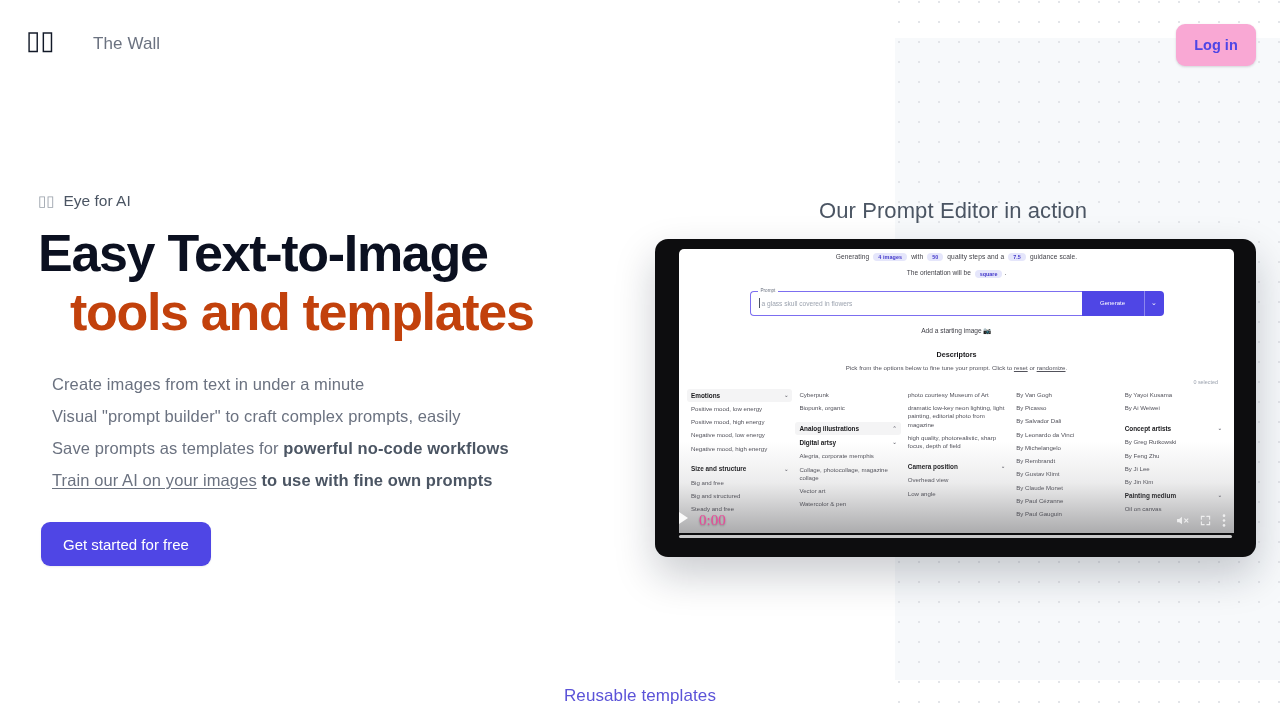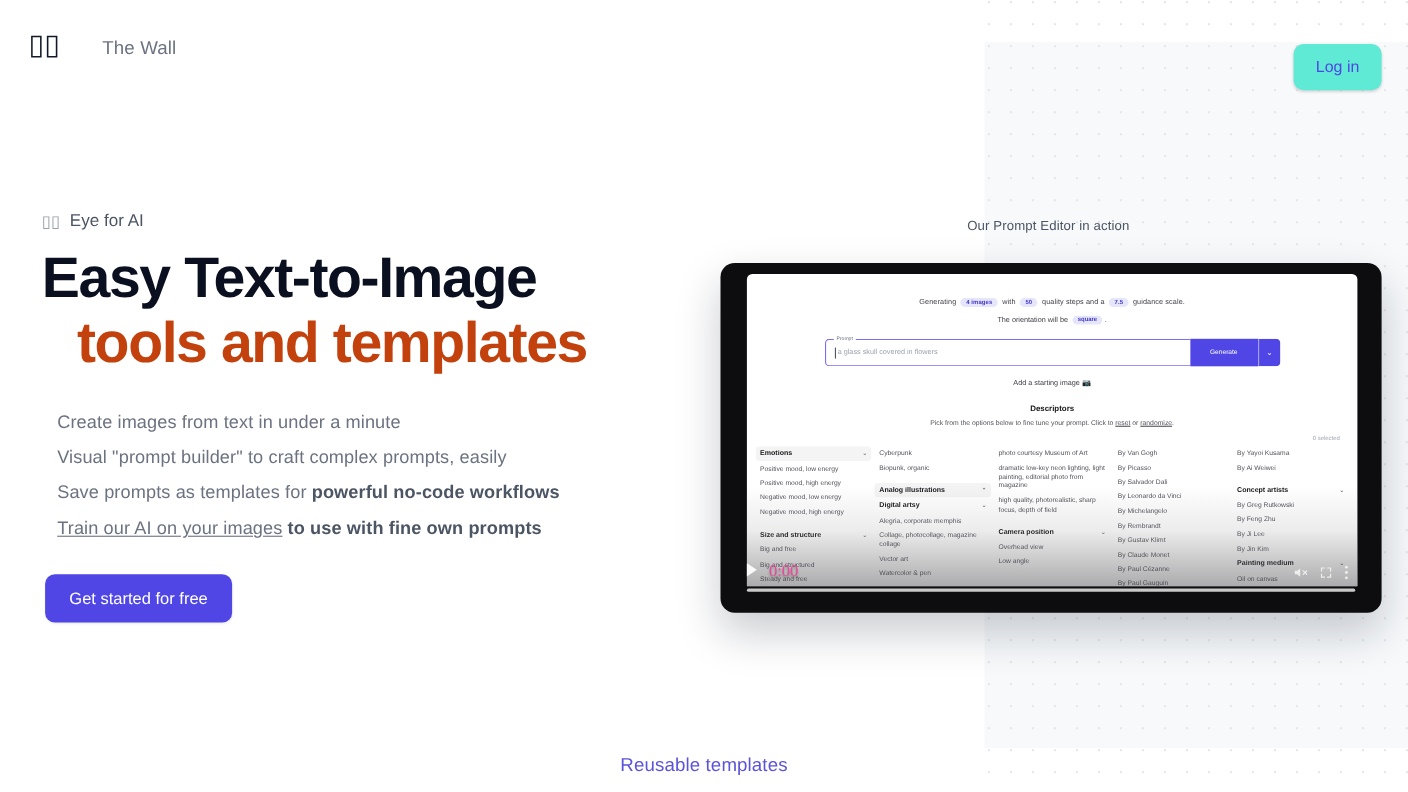--- a/index.html
+++ b/index.html
@@ -39,28 +39,28 @@
   .brand-logo {
     font-size: 26px; line-height: 1; color: #111827;
     letter-spacing: 0px;
   }
   .brand-name {
     position: absolute; left: 93px; top: 34px;
     font-size: 17px; color: #6b7280; font-weight: 400;
     letter-spacing: .1px;
   }
   .login-btn {
-    position: absolute; right: 24px; top: 40px;
+    position: absolute; right: 24px; top: 24px;
     width: 80px; height: 42px;
-    background: #5eead4;
+    background: #f9a8d4;
     border: none;
     border-radius: 9px;
     box-shadow: 0 1px 3px rgba(16,24,40,.10), 0 1px 2px rgba(16,24,40,.06);
     color: #4f46e5;
-    font-size: 14.5px; font-weight: 400;
+    font-size: 14.5px; font-weight: 700;
     font-family: "Liberation Sans", sans-serif;
     cursor: pointer;
     display: flex; align-items: center; justify-content: center;
   }
 
   
   .hero { position: absolute; left: 38px; top: 192px; width: 620px; z-index: 4; }
   .eyebrow {
     display: flex; align-items: center; gap: 9px;
     font-size: 15.5px; color: #4b5563; margin-bottom: 14px;
@@ -96,21 +96,21 @@
     border: none; border-radius: 9px;
     font-family: "Liberation Sans", sans-serif;
     cursor: pointer;
     box-shadow: 0 1px 2px rgba(16,24,40,.08);
   }
 
   
   .video-caption {
     position: absolute; left: 660px; top: 198px; width: 586px;
     text-align: center;
-    font-size: 12px; color: #4b5563; letter-spacing: .1px;
+    font-size: 22px; color: #4b5563; letter-spacing: .1px;
     z-index: 4;
   }
   .device {
     position: absolute; left: 655px; top: 239px;
     width: 601px; height: 318px;
     background: #0d0d0f;
     border-radius: 13px;
     z-index: 4;
     box-shadow: 0 18px 40px rgba(15,23,42,.22);
     overflow: hidden;
@@ -123,21 +123,21 @@
     overflow: hidden;
   }
   
   .screen-fade {
     position: absolute; left: 0; bottom: 0; width: 100%; height: 92px;
     background: linear-gradient(to bottom, rgba(255,255,255,0) 0%, rgba(120,120,124,.14) 45%, rgba(70,70,74,.45) 100%);
     pointer-events: none; z-index: 9;
   }
 
   
-  .app { position: relative; width: 100%; height: 100%; padding-top: 22px;
+  .app { position: relative; width: 100%; height: 100%; padding-top: 4px;
          font-size: 6.4px; color: #3f3f46; }
   .app .center { text-align: center; }
   .gen-line { font-size: 6.6px; color: #3f3f46; letter-spacing: .1px; }
   .chip {
     display: inline-block;
     background: #e5e6fb; color: #4338ca;
     border-radius: 7px; padding: 1px 5px;
     font-size: 5.4px; font-weight: 700;
     margin: 0 2px; vertical-align: middle;
   }

